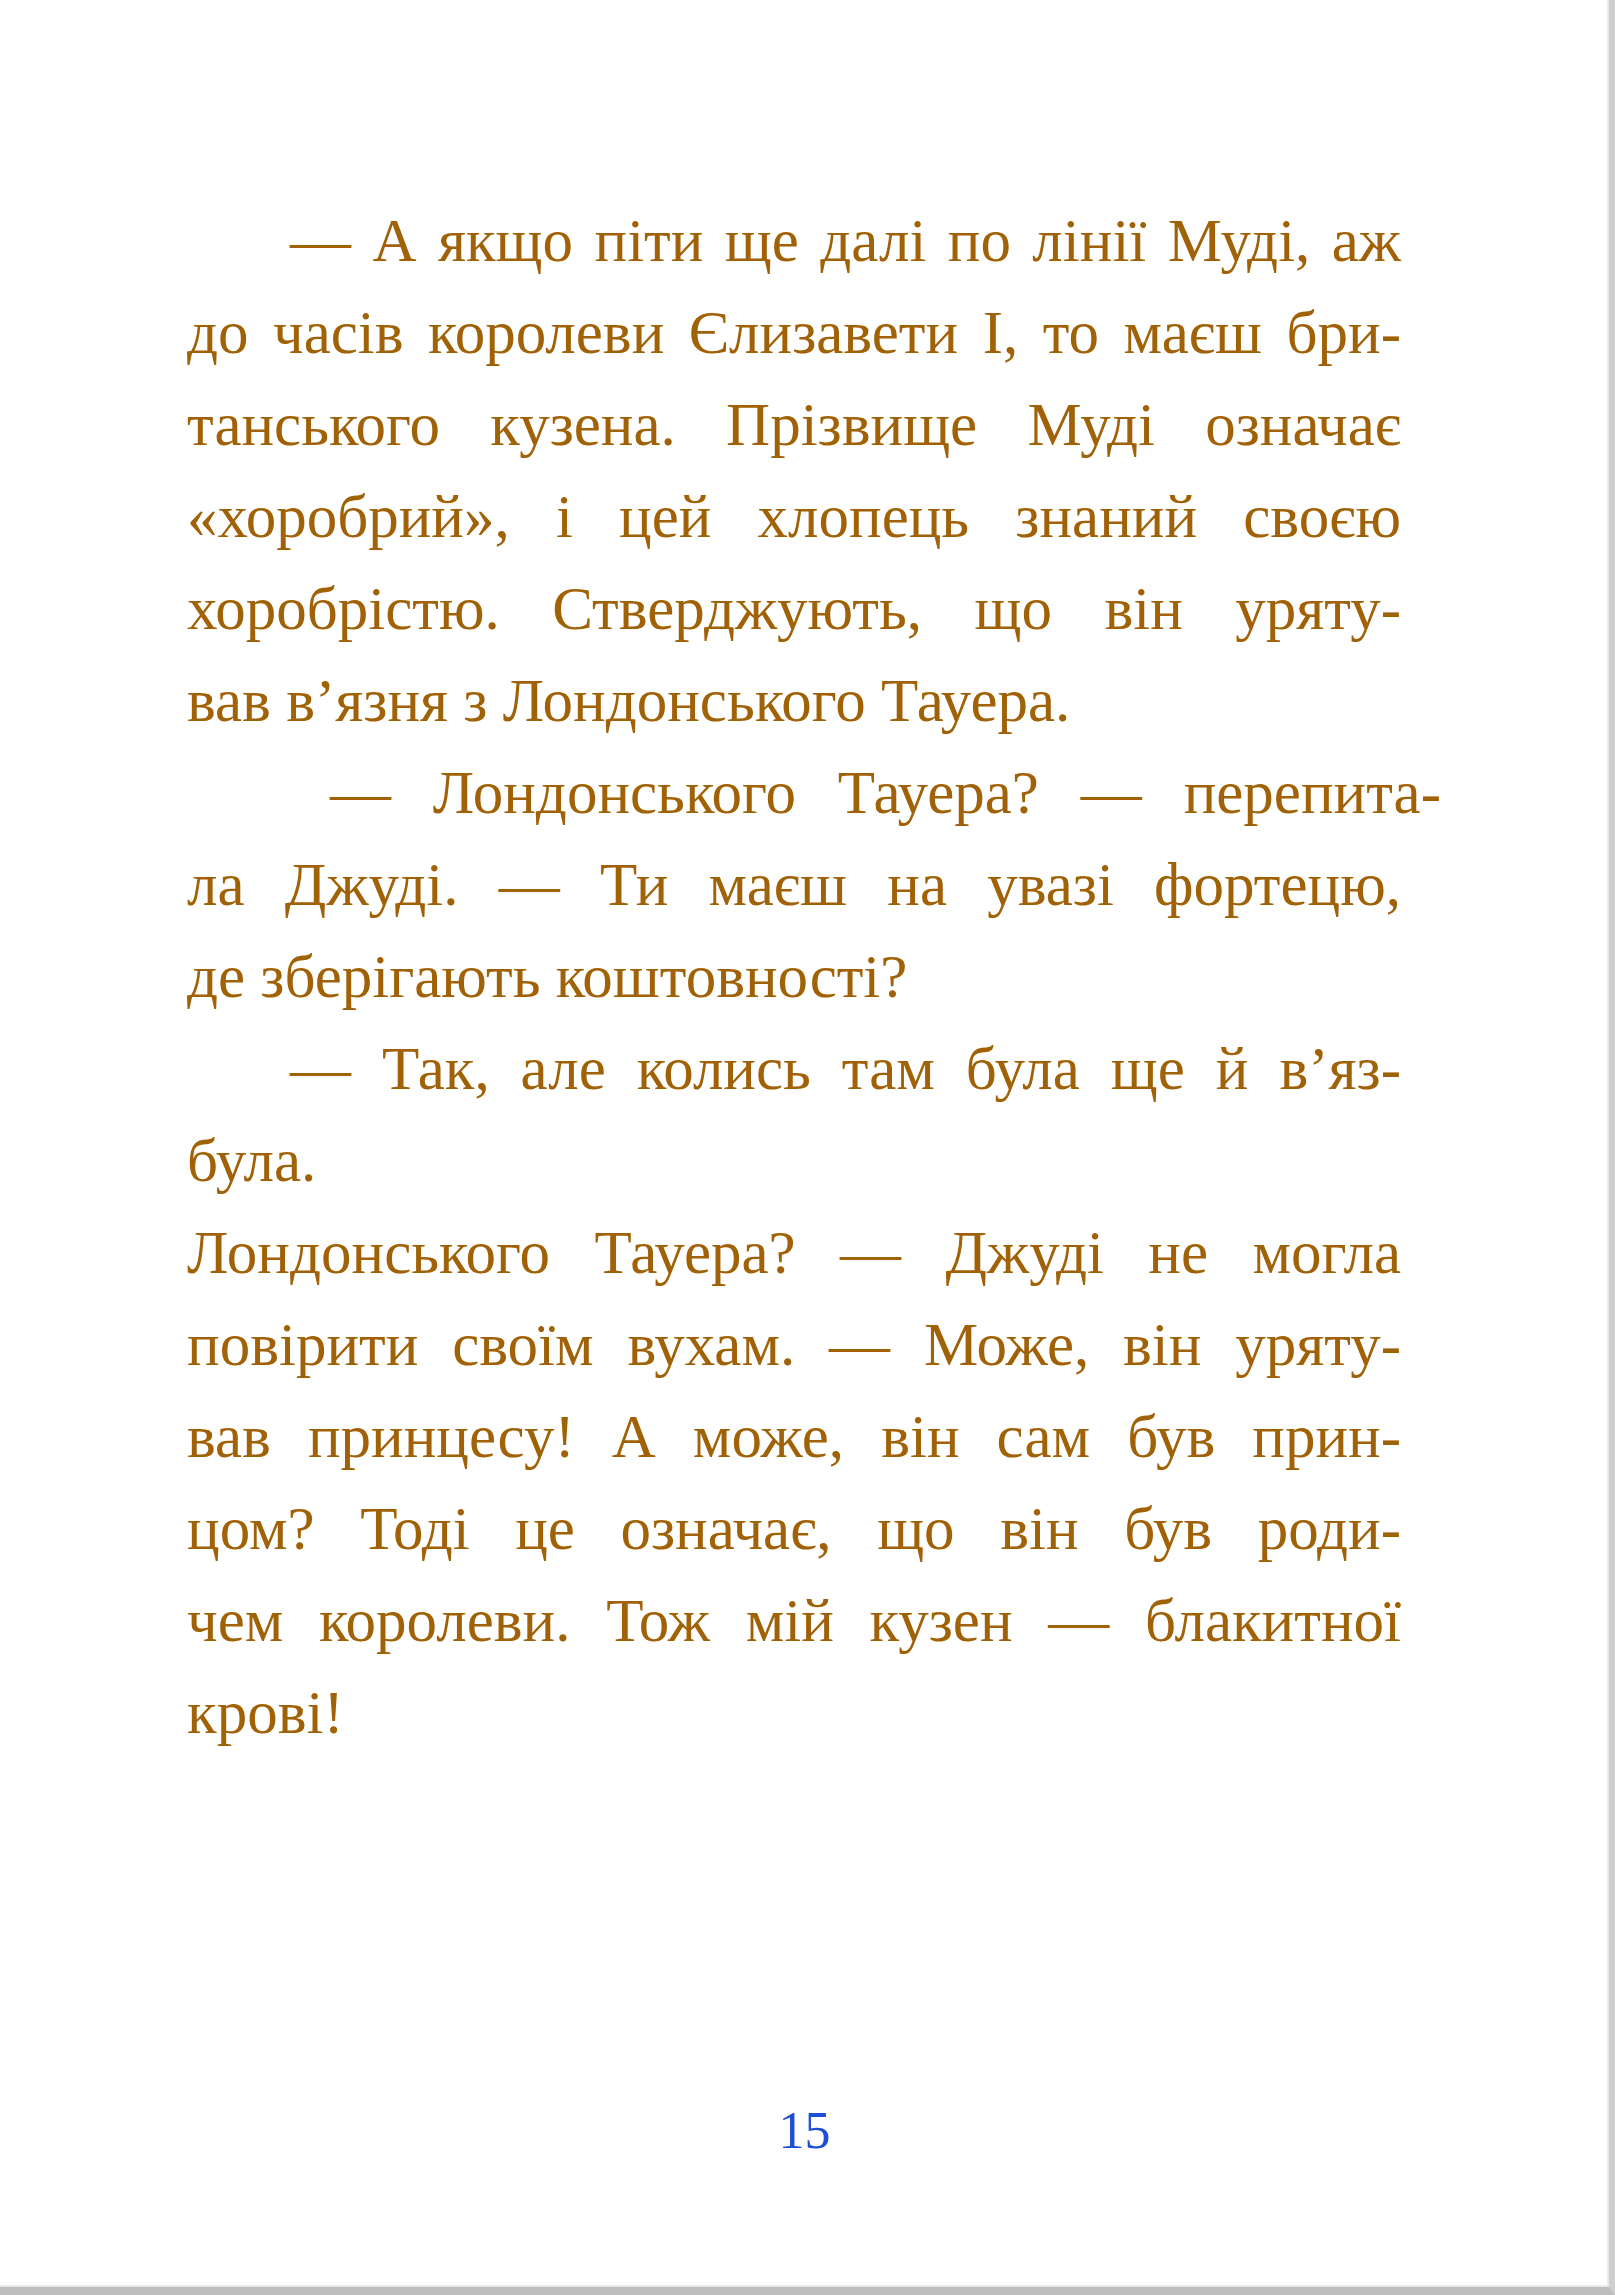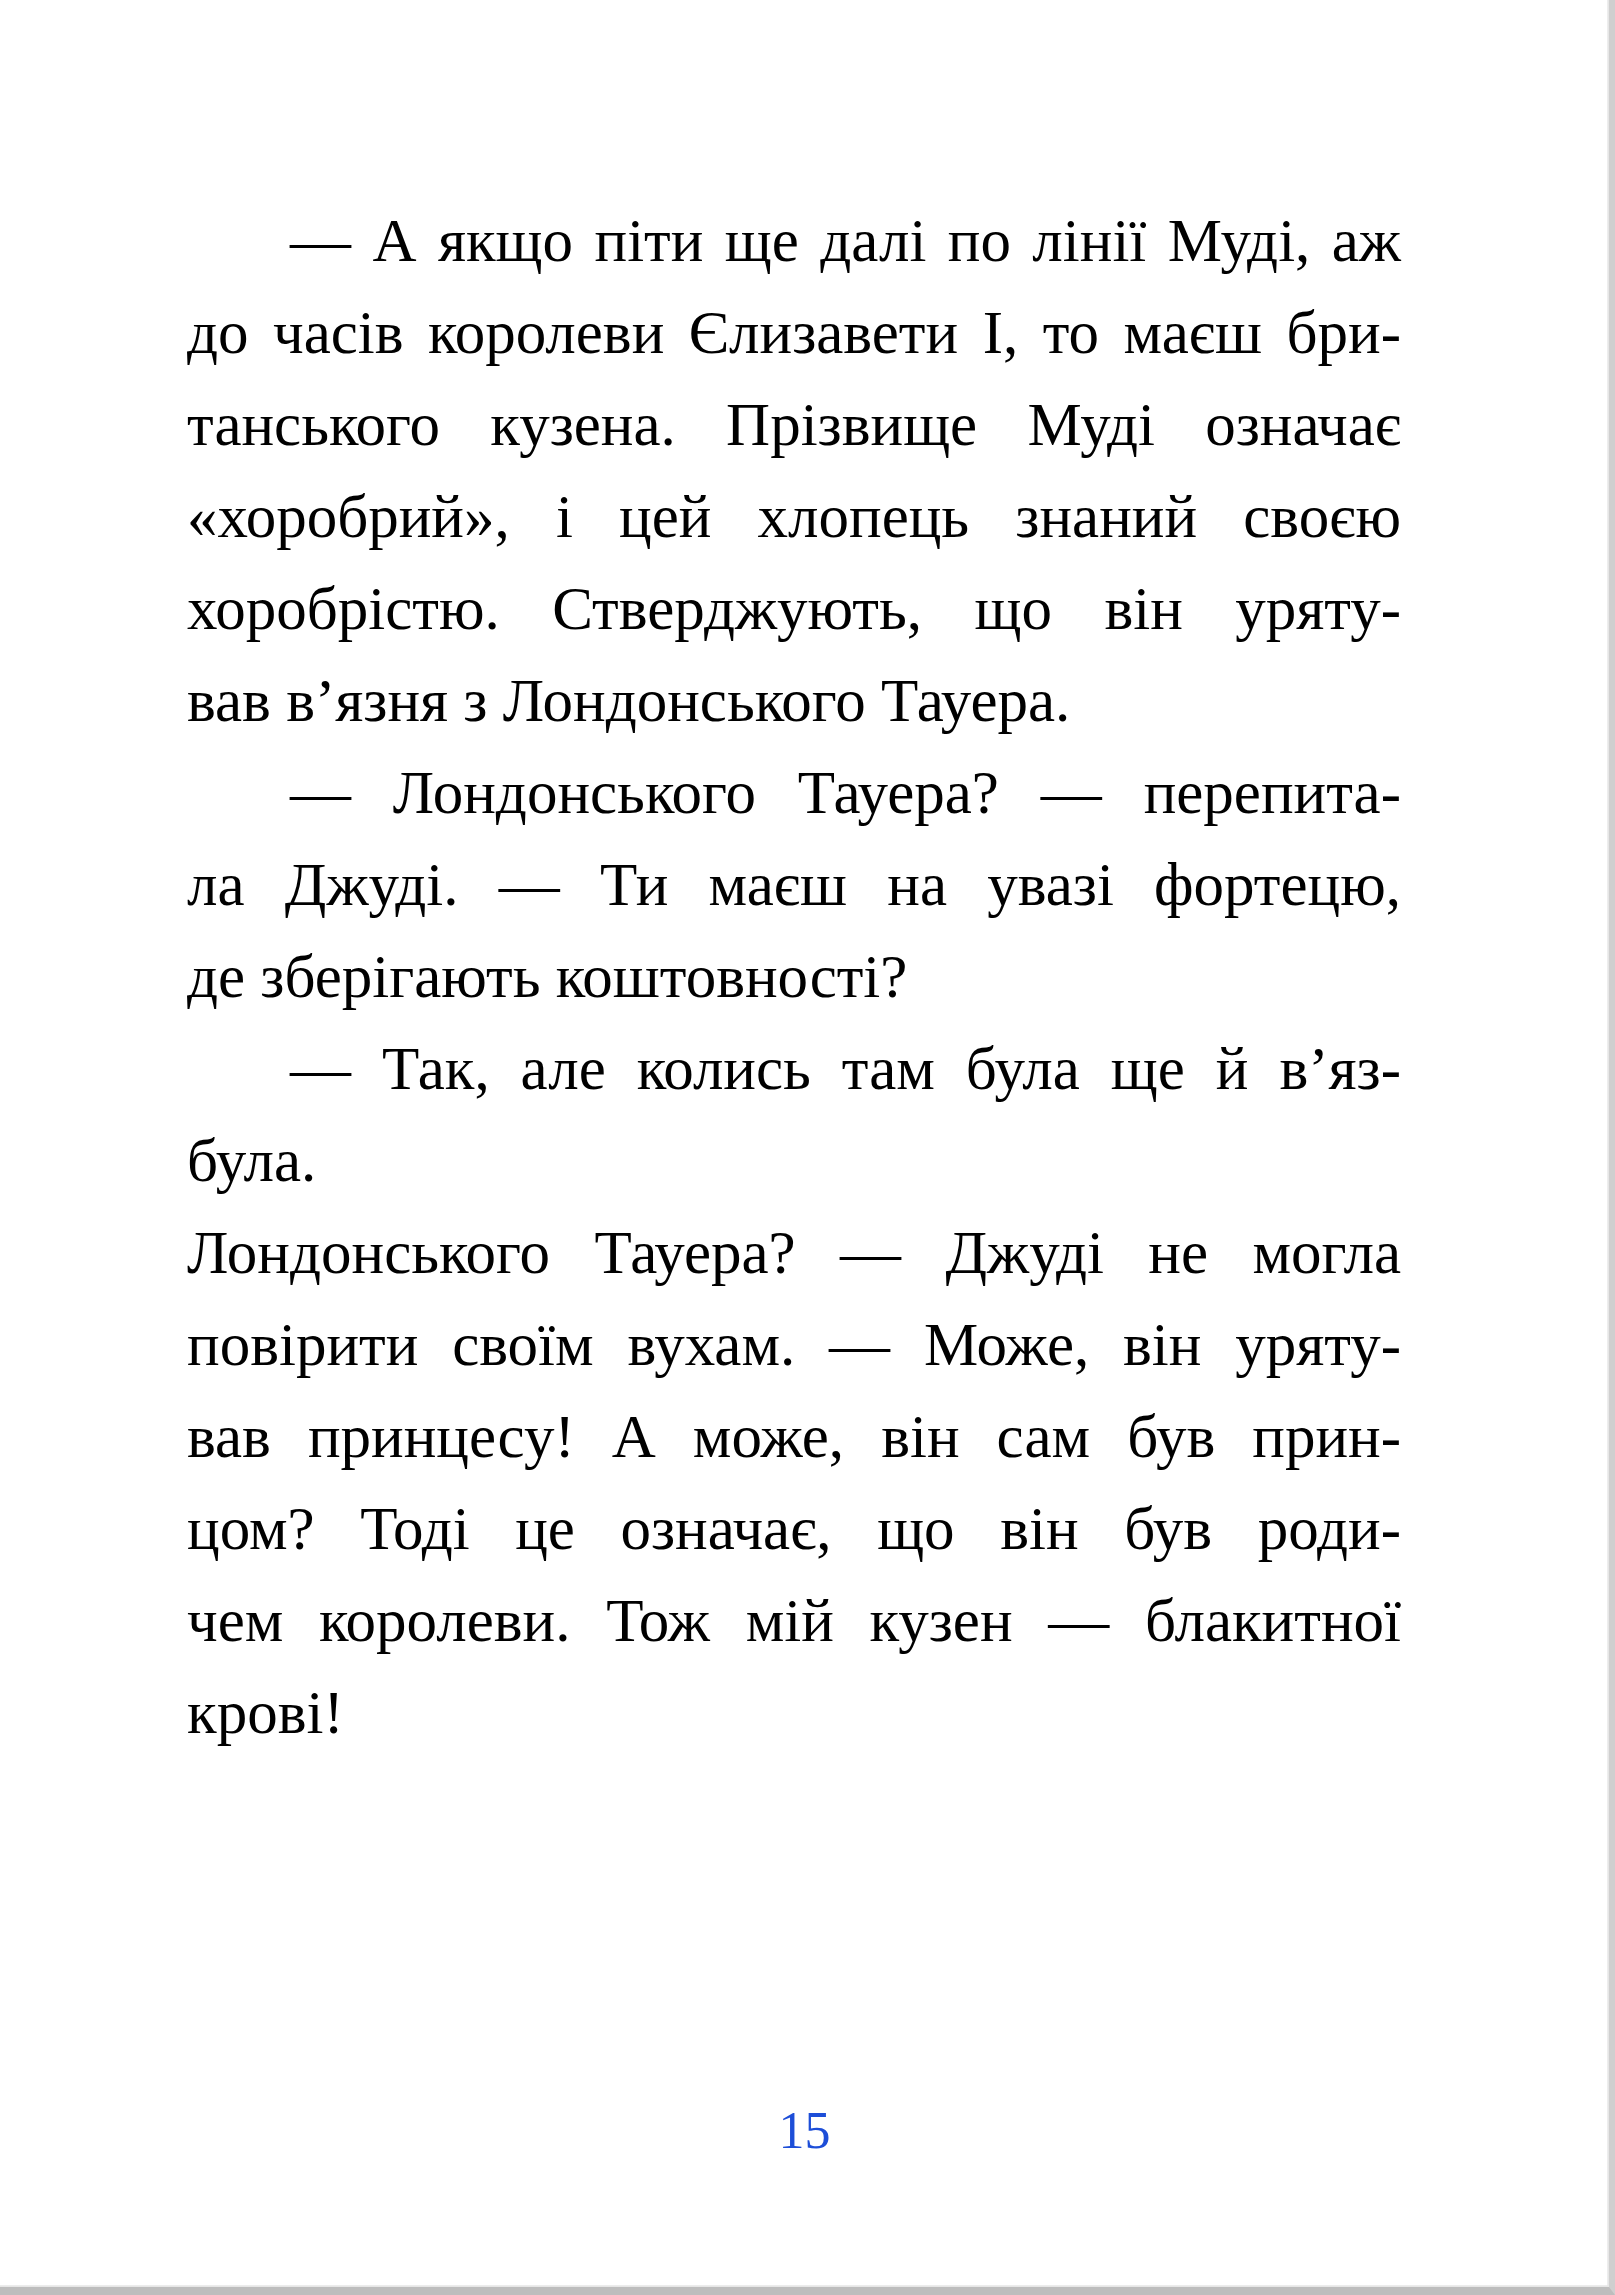--- a/index.html
+++ b/index.html
@@ -25,21 +25,21 @@
       box-shadow: inset -1.7px -1.7px 0 #e6e6e6;
     }
     .text-column {
       position: absolute;
       left: 187px;
       top: 195px;
       width: 1214px;
       font-family: "Liberation Serif", "DejaVu Serif", serif;
       font-size: 61px;
       line-height: 92px;
-      color: #000000;
+      color: #a16207;
     }
     .line {
       display: block;
       white-space: nowrap;
       height: 92px;
       transform-origin: left center;
     }
     .line.justify {
       text-align: justify;
       text-align-last: justify;
@@ -69,21 +69,21 @@
 <body>
 
 <div class="page">
   <div class="text-column">
     <span class="line indent justify"><span class="line-inner" style="width: 1111px; white-space: normal; text-align: justify; text-align-last: justify;">— А якщо піти ще далі по лінії Муді, аж</span></span>
     <span class="line justify"><span class="line-inner" style="width: 1214px; white-space: normal; text-align: justify; text-align-last: justify;">до часів королеви Єлизавети I, то маєш бри-</span></span>
     <span class="line justify"><span class="line-inner" style="width: 1214px; white-space: normal; text-align: justify; text-align-last: justify;">танського кузена. Прізвище Муді означає</span></span>
     <span class="line justify"><span class="line-inner" style="width: 1214px; white-space: normal; text-align: justify; text-align-last: justify;">«хоробрий», і цей хлопець знаний своєю</span></span>
     <span class="line justify"><span class="line-inner" style="width: 1214px; white-space: normal; text-align: justify; text-align-last: justify;">хоробрістю. Стверджують, що він уряту-</span></span>
     <span class="line"><span class="line-inner" style="width: auto; white-space: nowrap;">вав в’язня з Лондонського Тауера.</span></span>
-    <span class="line indent justify"><span class="line-inner" style="width: 1111px; white-space: normal; text-align: justify; text-align-last: justify;">— Лондонського Тауера? — перепита-</span></span>
+    <span class="line indent justify"><span class="line-inner" style="width: 1111px; white-space: normal; text-align: justify; text-align-last: justify; margin-left: 40px;">— Лондонського Тауера? — перепита-</span></span>
     <span class="line justify"><span class="line-inner" style="width: 1214px; white-space: normal; text-align: justify; text-align-last: justify;">ла Джуді. — Ти маєш на увазі фортецю,</span></span>
     <span class="line"><span class="line-inner" style="width: auto; white-space: nowrap;">де зберігають коштовності?</span></span>
     <span class="line indent justify"><span class="line-inner" style="width: 1111px; white-space: normal; text-align: justify; text-align-last: justify;">— Так, але колись там була ще й в’яз-</span></span>
     <span class="line"><span class="line-inner" style="width: auto; white-space: nowrap;">була.</span></span>
     <span class="line justify"><span class="line-inner" style="width: 1214px; white-space: normal; text-align: justify; text-align-last: justify;">Лондонського Тауера? — Джуді не могла</span></span>
     <span class="line justify"><span class="line-inner" style="width: 1214px; white-space: normal; text-align: justify; text-align-last: justify;">повірити своїм вухам. — Може, він уряту-</span></span>
     <span class="line justify"><span class="line-inner" style="width: 1214px; white-space: normal; text-align: justify; text-align-last: justify;">вав принцесу! А може, він сам був прин-</span></span>
     <span class="line justify"><span class="line-inner" style="width: 1214px; white-space: normal; text-align: justify; text-align-last: justify;">цом? Тоді це означає, що він був роди-</span></span>
     <span class="line justify"><span class="line-inner" style="width: 1214px; white-space: normal; text-align: justify; text-align-last: justify;">чем королеви. Тож мій кузен — блакитної</span></span>
     <span class="line"><span class="line-inner" style="width: auto; white-space: nowrap;">крові!</span></span>

